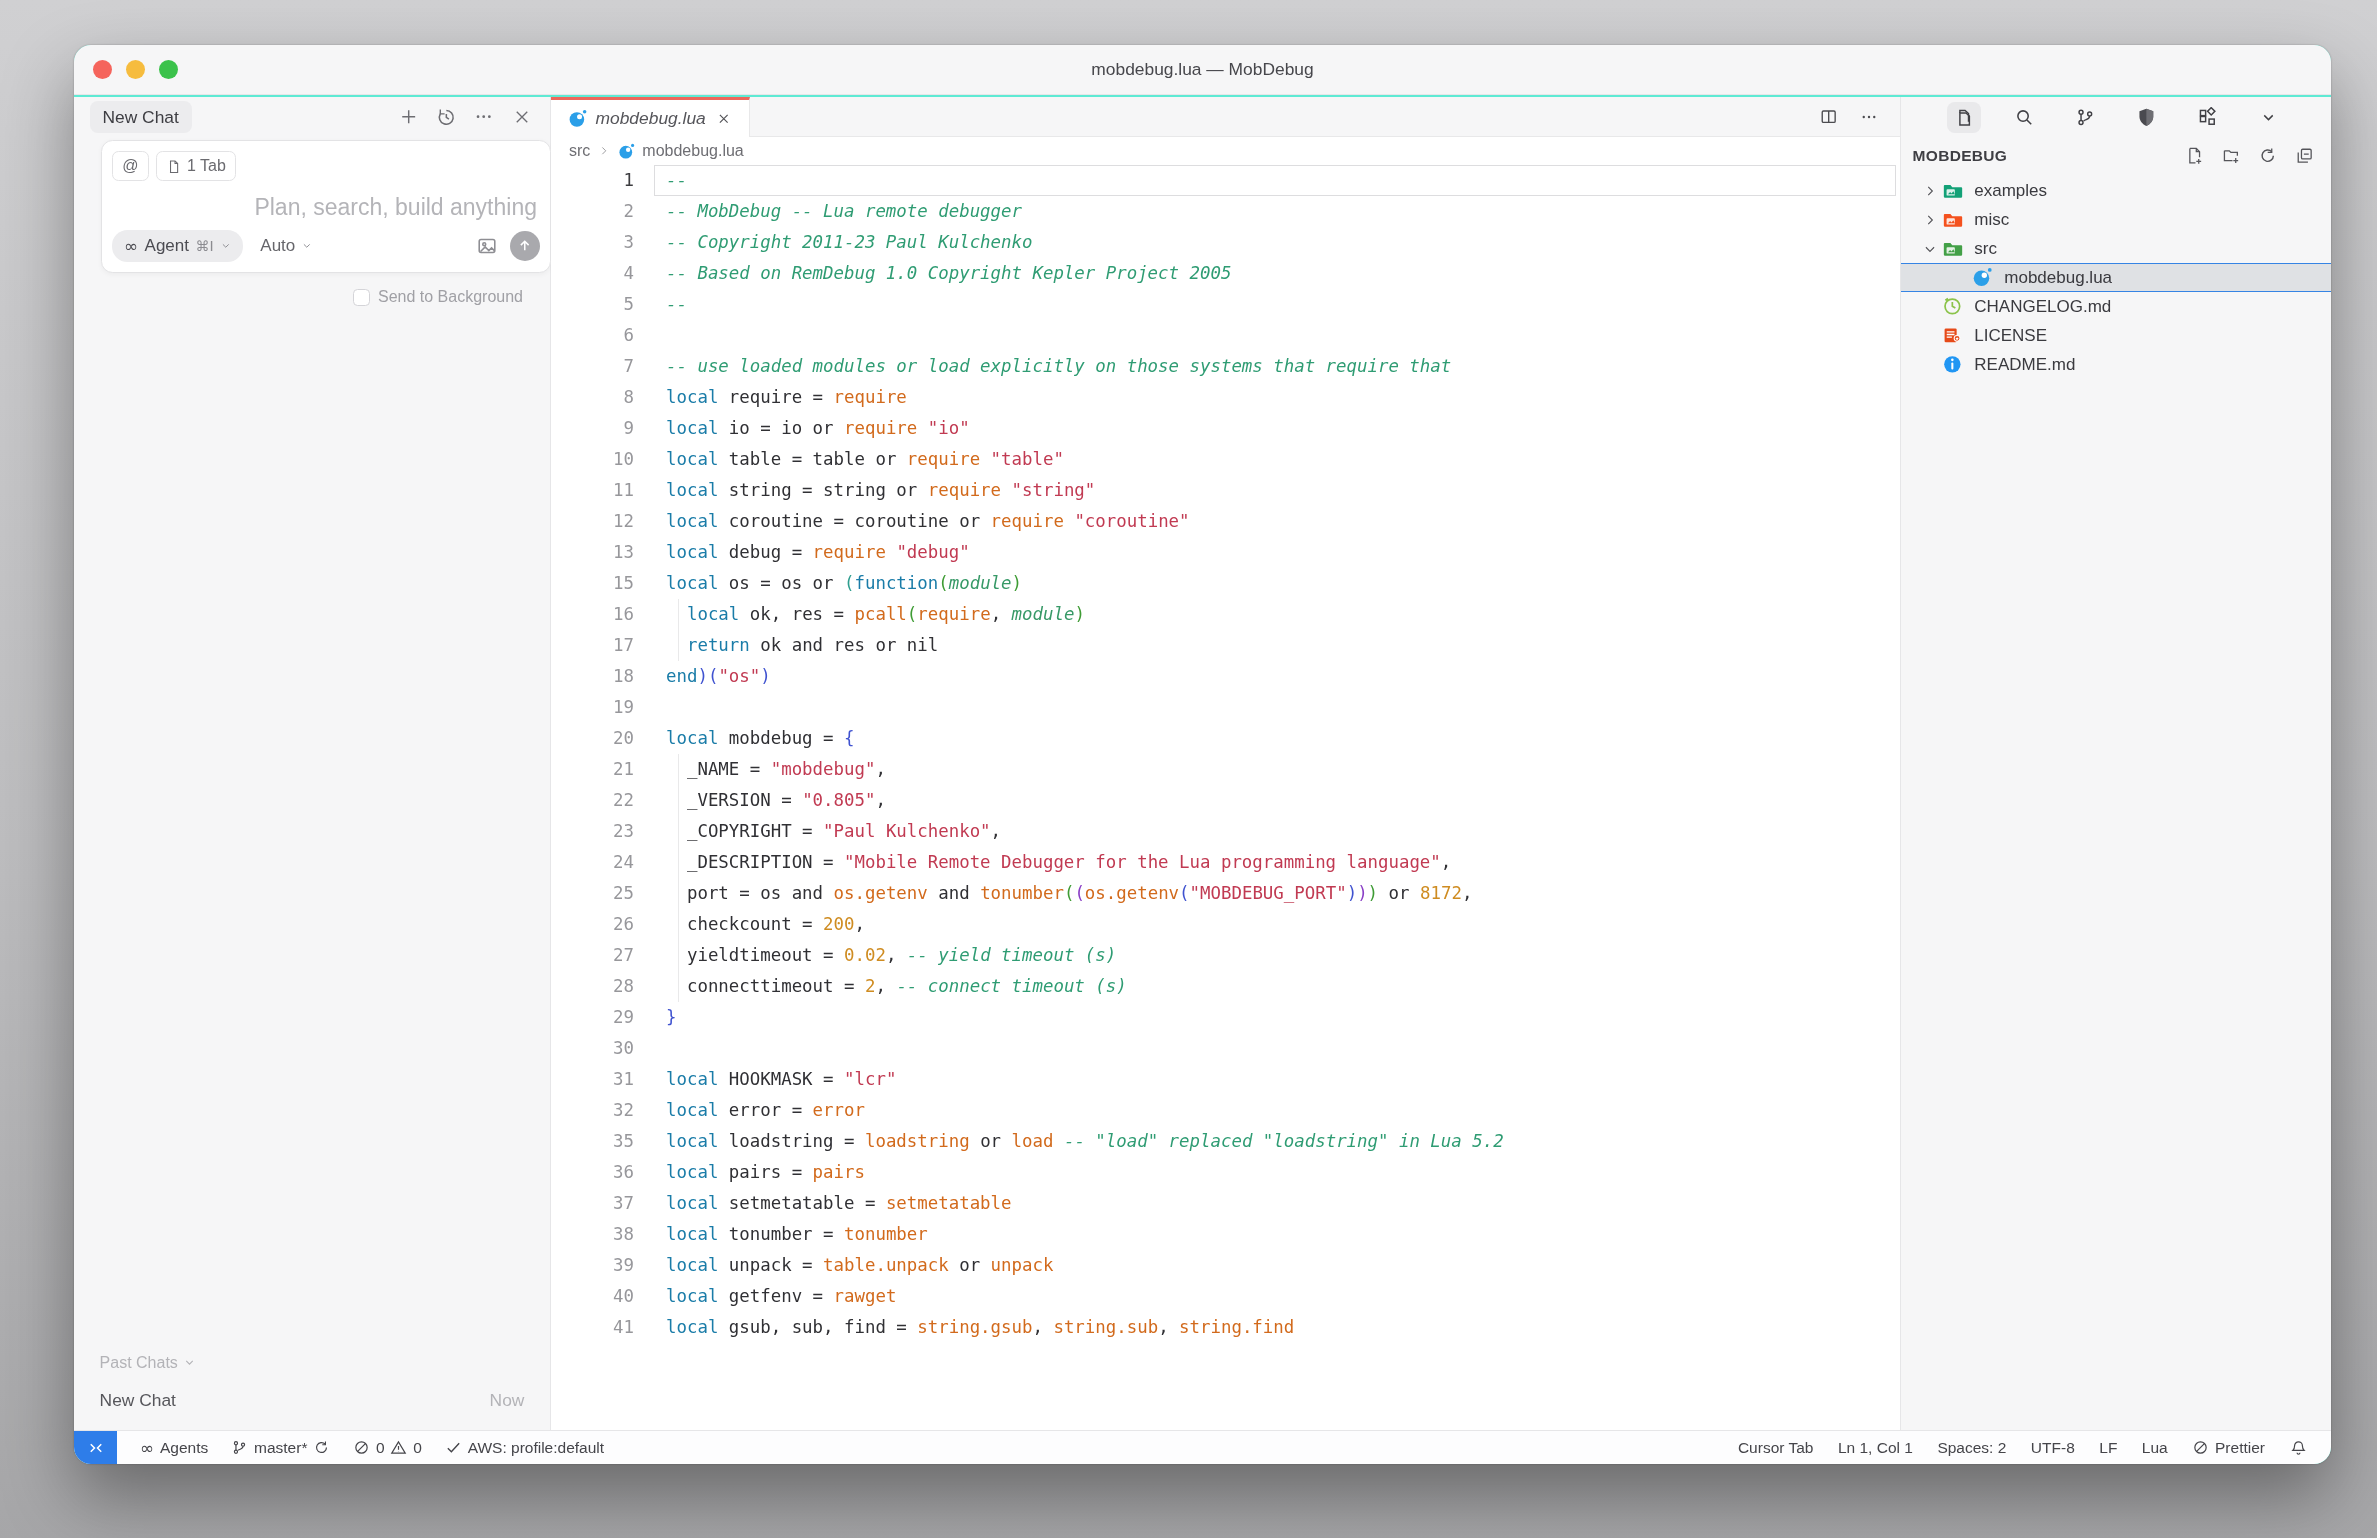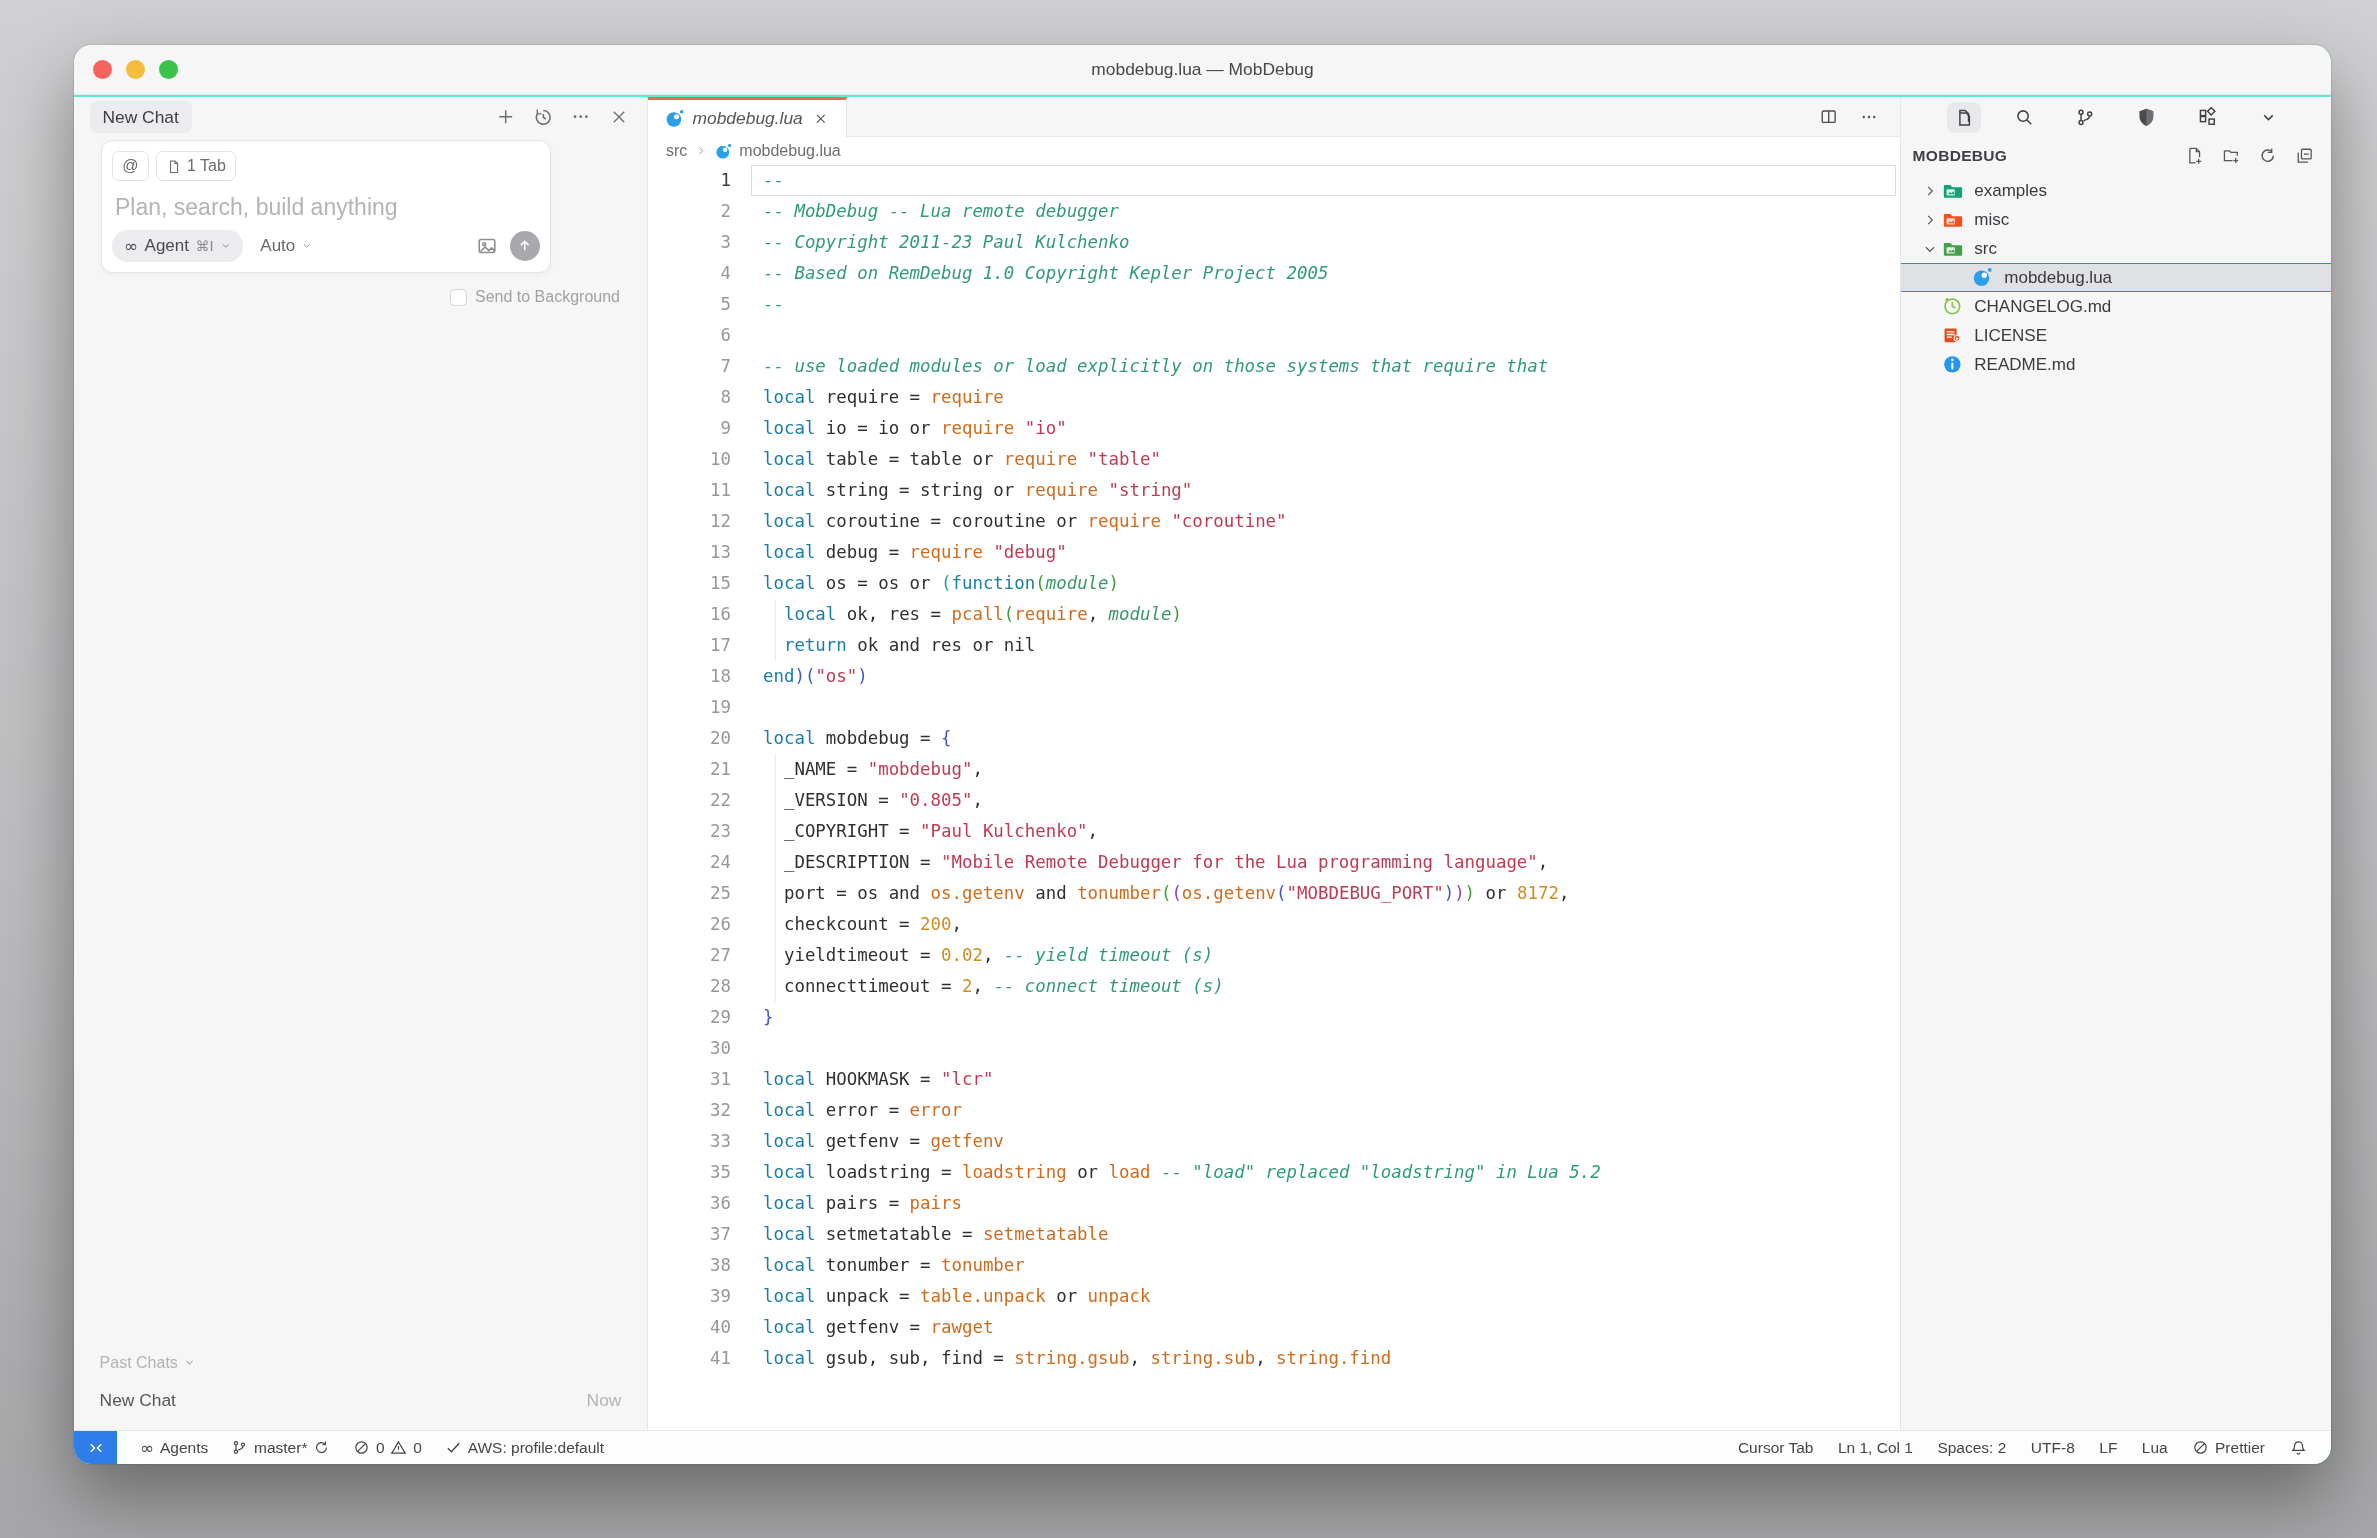--- a/index.html
+++ b/index.html
@@ -18,21 +18,21 @@
   
   .titlebar{ position:absolute; top:0; left:0; right:0; height:50px;
     border-bottom:1.3px solid #e7e7e9; background:#f6f6f7; }
   .traffic{ position:absolute; left:19.4px; top:0; height:100%; display:flex; align-items:center; gap:14px; }
   .tl{ width:19px; height:19px; border-radius:50%; }
   .tl.r{ background:#f5645c; } .tl.y{ background:#f6bc3e; } .tl.g{ background:#3bc24b; }
   .win-title{ position:absolute; left:0; right:0; top:0; height:100%; display:flex;
     align-items:center; justify-content:center; font-size:17.4px; color:#47474c; }
   
   .main{ position:absolute; top:52px; bottom:34px; left:0; right:0; display:flex; }
-  .chat-panel{ width:574px; background:#f6f6f7; border-right:1.3px solid #e6e6e8; position:relative; flex-shrink:0; }
+  .chat-panel{ width:477px; background:#f6f6f7; border-right:1.3px solid #e6e6e8; position:relative; flex-shrink:0;text-align:right; }
   .editor{ flex:1; background:#ffffff; position:relative; overflow:hidden; }
   .sidebar{ width:431px; background:#f6f6f7; border-left:1.3px solid #e6e6e8; position:relative; flex-shrink:0; }
   
   .chat-header{ position:absolute; top:0; left:0; right:0; height:40px; display:flex; align-items:center; padding:0 15.5px; }
   .chat-title-pill{ background:#ececee; border-radius:7.8px; padding:5.8px 13px; font-size:17.4px; color:#3d3d42; }
   .chat-header .sp{ flex:1; }
   .hicon{ width:26px; height:26px; display:flex; align-items:center; justify-content:center; color:#6d6d72; margin-left:11.6px; }
   .chat-card{ position:absolute; left:27px; top:43px; width:450px; height:133px; background:#fff;
     border:1.3px solid #e3e3e5; border-radius:11.6px; box-shadow:0 1.9px 5.2px rgba(0,0,0,.04); }
   .pill-row{ display:flex; gap:7.8px; padding:10.3px 10.3px 0 10.3px; }
@@ -297,21 +297,20 @@
           <div class="code-line"><div class="ig"></div><span class="ln">23</span><span class="lt"><span class="tk-i">  _COPYRIGHT = </span><span class="tk-s">"Paul Kulchenko"</span><span class="tk-i">,</span></span></div>
           <div class="code-line"><div class="ig"></div><span class="ln">24</span><span class="lt"><span class="tk-i">  _DESCRIPTION = </span><span class="tk-s">"Mobile Remote Debugger for the Lua programming language"</span><span class="tk-i">,</span></span></div>
           <div class="code-line"><div class="ig"></div><span class="ln">25</span><span class="lt"><span class="tk-i">  port = os and </span><span class="tk-f">os.getenv</span><span class="tk-i"> and </span><span class="tk-f">tonumber</span><span class="tk-bg">(</span><span class="tk-bp">(</span><span class="tk-f">os.getenv</span><span class="tk-bb">(</span><span class="tk-s">"MOBDEBUG_PORT"</span><span class="tk-bb">)</span><span class="tk-bp">)</span><span class="tk-bg">)</span><span class="tk-i"> or </span><span class="tk-n">8172</span><span class="tk-i">,</span></span></div>
           <div class="code-line"><div class="ig"></div><span class="ln">26</span><span class="lt"><span class="tk-i">  checkcount = </span><span class="tk-n">200</span><span class="tk-i">,</span></span></div>
           <div class="code-line"><div class="ig"></div><span class="ln">27</span><span class="lt"><span class="tk-i">  yieldtimeout = </span><span class="tk-n">0.02</span><span class="tk-i">, </span><span class="tk-c">-- yield timeout (s)</span></span></div>
           <div class="code-line"><div class="ig"></div><span class="ln">28</span><span class="lt"><span class="tk-i">  connecttimeout = </span><span class="tk-n">2</span><span class="tk-i">, </span><span class="tk-c">-- connect timeout (s)</span></span></div>
           <div class="code-line"><span class="ln">29</span><span class="lt"><span class="tk-bb">}</span></span></div>
           <div class="code-line"><span class="ln">30</span><span class="lt"></span></div>
           <div class="code-line"><span class="ln">31</span><span class="lt"><span class="tk-k">local</span><span class="tk-i"> HOOKMASK = </span><span class="tk-s">"lcr"</span></span></div>
           <div class="code-line"><span class="ln">32</span><span class="lt"><span class="tk-k">local</span><span class="tk-i"> error = </span><span class="tk-f">error</span></span></div>
-          <div class="code-line"><span class="ln">33</span><span class="lt"><span class="tk-k">local</span><span class="tk-i"> getfenv = </span><span class="tk-f">getfenv</span></span></div>
           <div class="code-line"><span class="ln">35</span><span class="lt"><span class="tk-k">local</span><span class="tk-i"> loadstring = </span><span class="tk-f">loadstring</span><span class="tk-i"> or </span><span class="tk-f">load</span><span class="tk-i"> </span><span class="tk-c">-- "load" replaced "loadstring" in Lua 5.2</span></span></div>
           <div class="code-line"><span class="ln">36</span><span class="lt"><span class="tk-k">local</span><span class="tk-i"> pairs = </span><span class="tk-f">pairs</span></span></div>
           <div class="code-line"><span class="ln">37</span><span class="lt"><span class="tk-k">local</span><span class="tk-i"> setmetatable = </span><span class="tk-f">setmetatable</span></span></div>
           <div class="code-line"><span class="ln">38</span><span class="lt"><span class="tk-k">local</span><span class="tk-i"> tonumber = </span><span class="tk-f">tonumber</span></span></div>
           <div class="code-line"><span class="ln">39</span><span class="lt"><span class="tk-k">local</span><span class="tk-i"> unpack = </span><span class="tk-f">table.unpack</span><span class="tk-i"> or </span><span class="tk-f">unpack</span></span></div>
           <div class="code-line"><span class="ln">40</span><span class="lt"><span class="tk-k">local</span><span class="tk-i"> getfenv = </span><span class="tk-f">rawget</span></span></div>
           <div class="code-line"><span class="ln">41</span><span class="lt"><span class="tk-k">local</span><span class="tk-i"> gsub, sub, find = </span><span class="tk-f">string.gsub</span><span class="tk-i">, </span><span class="tk-f">string.sub</span><span class="tk-i">, </span><span class="tk-f">string.find</span></span></div>
         </div>
     </div>
 

